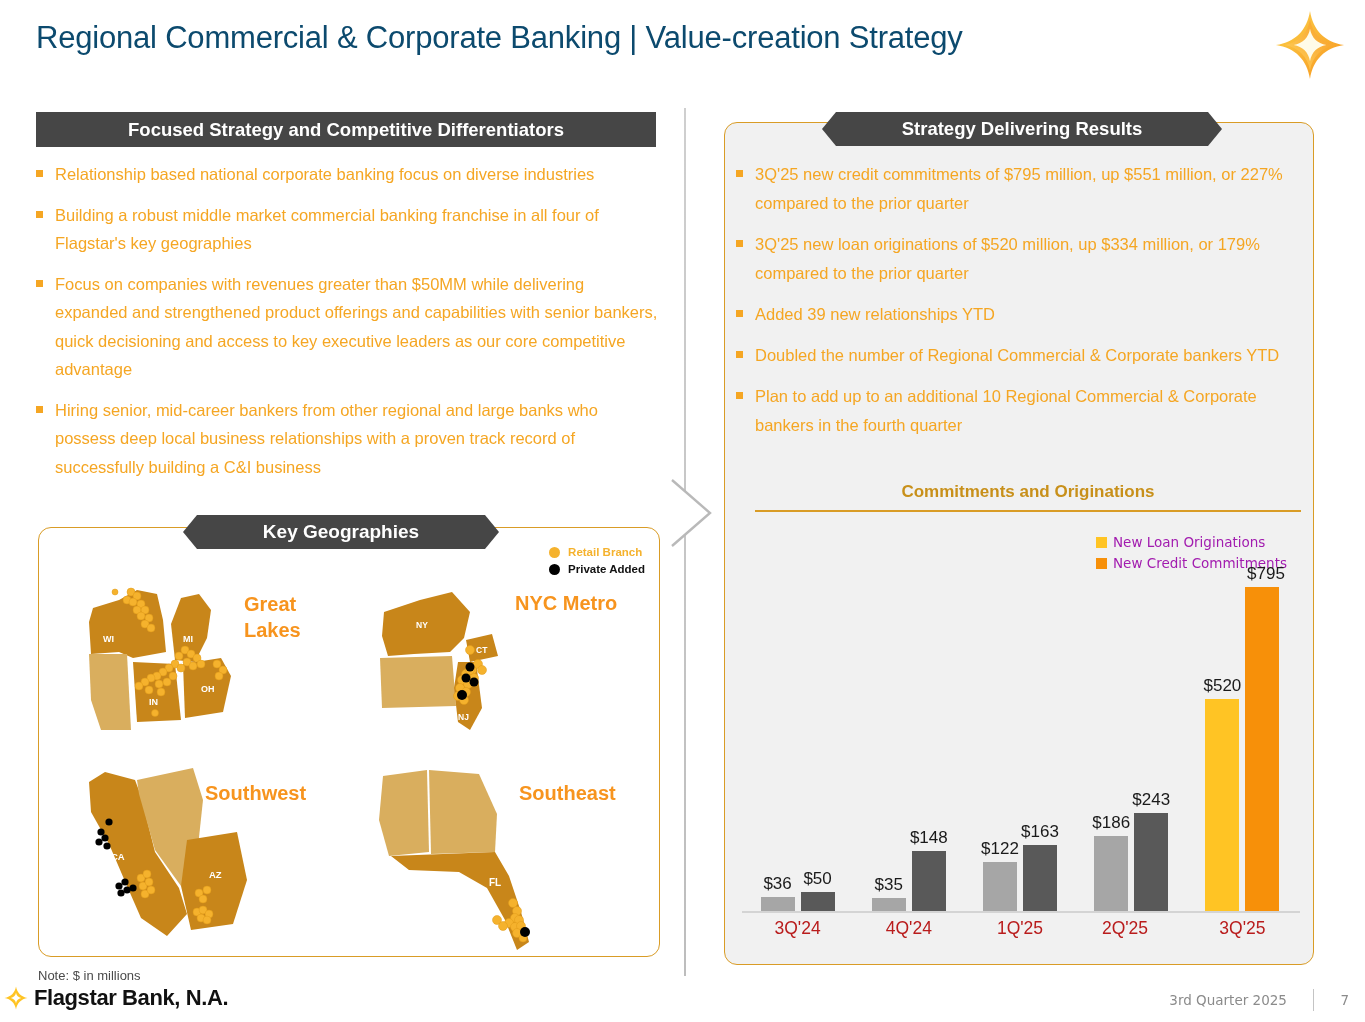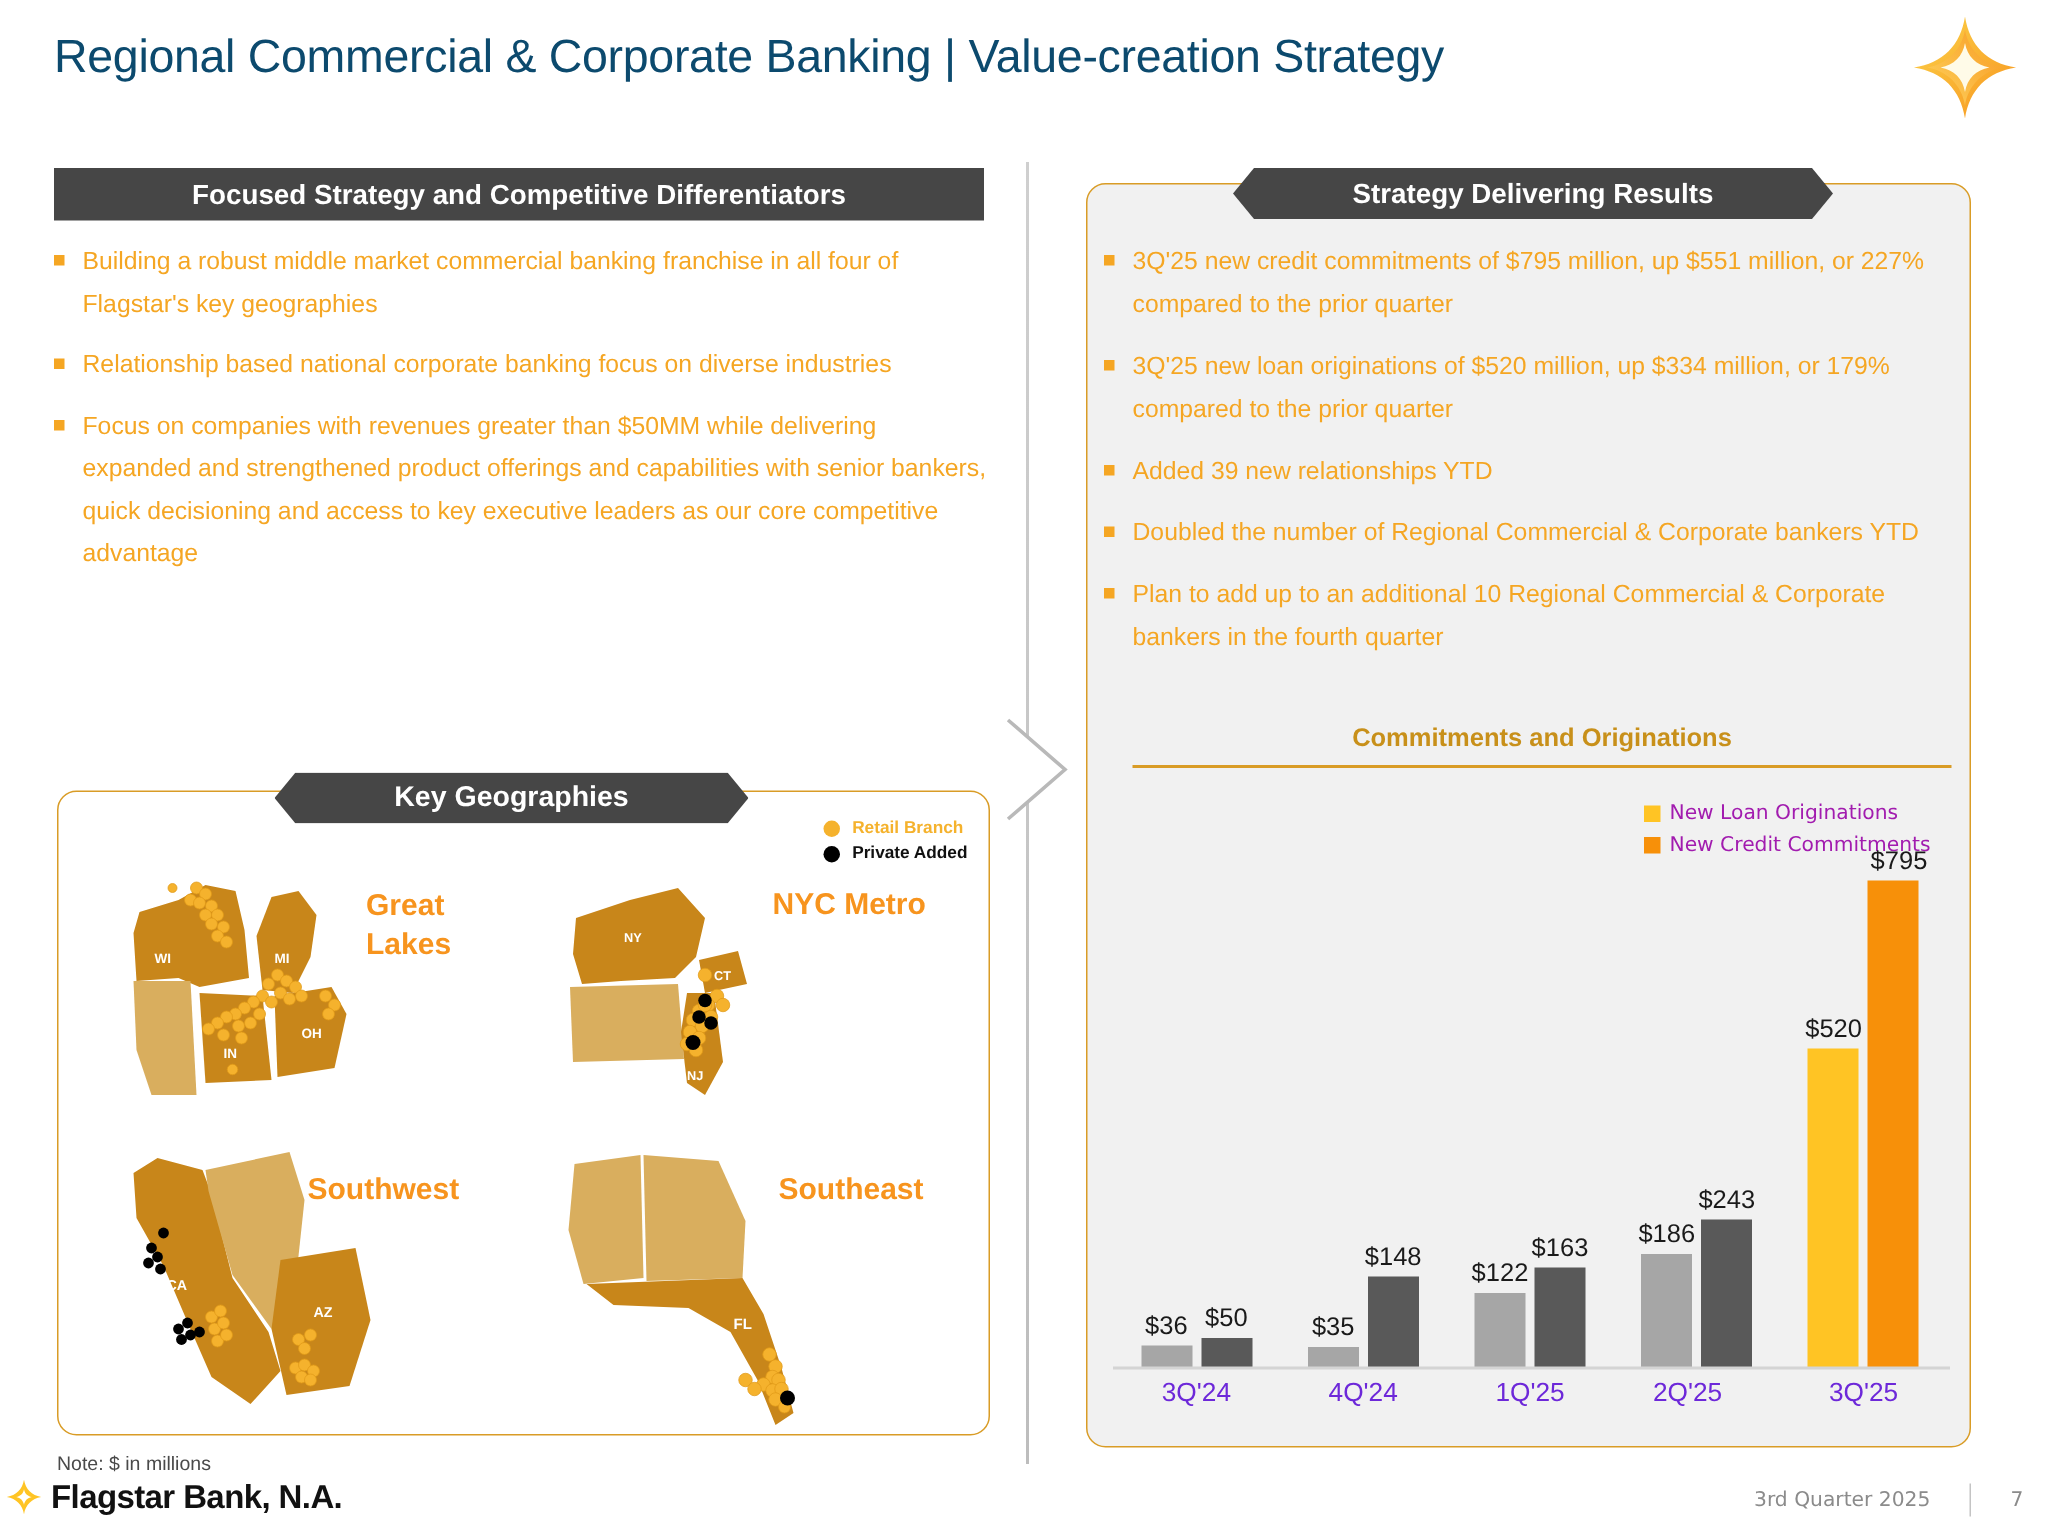--- a/index.html
+++ b/index.html
@@ -184,21 +184,21 @@
     font-size: 17px;
     color: #1a1a1a;
     text-align: center;
     white-space: nowrap;
     font-family: "Liberation Sans", sans-serif;
   }
   .cat-label {
     position: absolute;
     top: 918px;
     font-size: 17.5px;
-    color: #6d28d9;
+    color: #b91c1c;
     text-align: center;
   }
 
   
   #note {
     position: absolute;
     left: 38px; top: 968px;
     font-size: 13px;
     color: #4a4a4a;
   }
@@ -246,29 +246,33 @@
   <path d="M50 4 C54 30 70 46 96 50 C70 54 54 70 50 96 C46 70 30 54 4 50 C30 46 46 30 50 4 Z" fill="url(#g1)"></path>
   <path d="M50 16 C53 34 66 47 84 50 C66 53 53 66 50 84 C47 66 34 53 16 50 C34 47 47 34 50 16 Z" fill="url(#g2)" opacity="0.85"></path>
   <path d="M50 28 C52 40 60 48 72 50 C60 52 52 60 50 72 C48 60 40 52 28 50 C40 48 48 40 50 28 Z" fill="#fffbe8"></path>
 </svg>
 
 <div class="banner square" id="left-banner">Focused Strategy and Competitive Differentiators</div>
 
 <div id="left-bullets">
   <div class="bullet">
     <span class="sq"></span>
+    <span class="txt">Relationship based national corporate banking focus on diverse industries</span>
+  </div>
+  <div class="bullet">
+    <span class="sq"></span>
     <span class="txt">Building a robust middle market commercial banking franchise in all four of Flagstar's key geographies</span>
   </div>
   <div class="bullet">
     <span class="sq"></span>
-    <span class="txt">Relationship based national corporate banking focus on diverse industries</span>
-  </div>
-  <div class="bullet">
-    <span class="sq"></span>
     <span class="txt">Focus on companies with revenues greater than $50MM while delivering expanded and strengthened product offerings and capabilities with senior bankers, quick decisioning and access to key executive leaders as our core competitive advantage</span>
+  </div>
+  <div class="bullet">
+    <span class="sq"></span>
+    <span class="txt">Hiring senior, mid-career bankers from other regional and large banks who possess deep local business relationships with a proven track record of successfully building a C&amp;I business</span>
   </div>
 </div>
 
 <div id="geo-card">
 
   <div id="map-legend">
     <div class="legend-row">
       <span class="legend-dot" style="background:#f5b22d"></span>
       <span style="color:#f5b22d">Retail Branch</span>
     </div>

